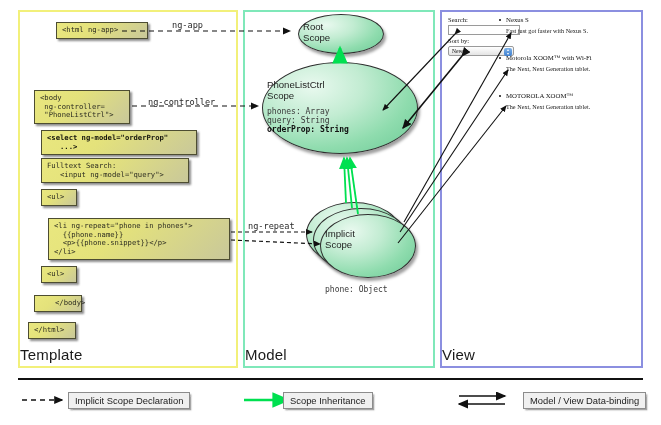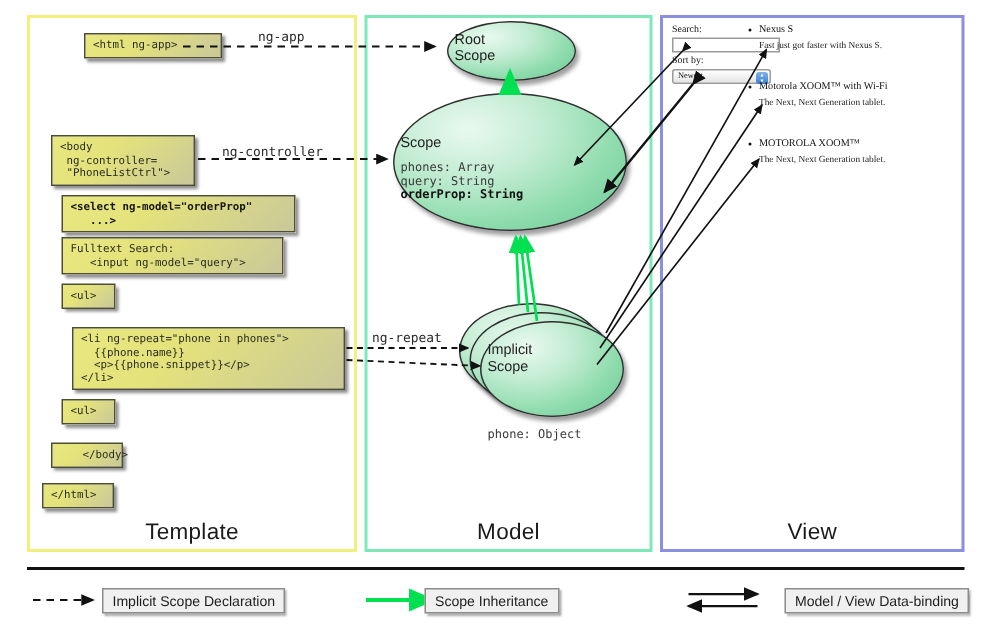--- a/index.html
+++ b/index.html
@@ -9,21 +9,21 @@
     -webkit-font-smoothing:antialiased;
   }
   #stage{position:absolute;left:0;top:0;width:661px;height:425px;}
 
   
   .col{position:absolute;background:#fff;box-sizing:border-box;}
   #col-template{left:18px;top:10px;width:220px;height:358px;border:2px solid #f2f07a;}
   #col-model{left:243px;top:10px;width:192px;height:358px;border:2px solid #7fe8b9;}
   #col-view{left:440px;top:10px;width:203px;height:358px;border:2px solid #8b8fe0;}
   .col-label{
-    position:absolute;bottom:3px;left:0;width:100%;text-align:center;
+    position:absolute;bottom:3px;left:0;width:100%;text-align:left;
     font-size:15px;color:#1a1a1a;letter-spacing:.2px;
   }
 
   
   .note{
     position:absolute;box-sizing:border-box;
     border:1px solid #4d4d32;
     background:linear-gradient(135deg,#e9e77f 0%,#e4e27b 38%,#c9c89a 100%);
     box-shadow:2px 2px 2px rgba(0,0,0,.45);
     font-family:"DejaVu Sans Mono","Liberation Mono",monospace;
@@ -133,20 +133,21 @@
 
   <div class="ellipse" style="left:306px;top:202px;width:96px;height:64px;"></div>
   <div class="ellipse" style="left:313px;top:208px;width:96px;height:64px;"></div>
   <div class="ellipse" style="left:320px;top:214px;width:96px;height:64px;">
     <div class="ell-text ell-title" style="top:13px;">Implicit</div>
     <div class="ell-text ell-title" style="top:24px;">Scope</div>
     <div class="ell-text ell-props" style="top:41px;margin-top:29px;">phone: Object</div>
   </div>
 
   <div class="ellipse" style="left:262px;top:62px;width:156px;height:92px;">
+    <div class="ell-text ell-title" style="top:16px;">PhoneListCtrl</div>
     <div class="ell-text ell-title" style="top:27px;">Scope</div>
     <div class="ell-text ell-props" style="top:44px;">phones: Array</div>
     <div class="ell-text ell-props" style="top:53px;">query: String</div>
     <div class="ell-text ell-props" style="top:62px;font-weight:bold;color:#111;">orderProp: String</div>
   </div>
 
   <div class="ellipse" style="left:298px;top:14px;width:86px;height:40px;">
     <div class="ell-text ell-title" style="top:6px;">Root</div>
     <div class="ell-text ell-title" style="top:17px;">Scope</div>
   </div>

